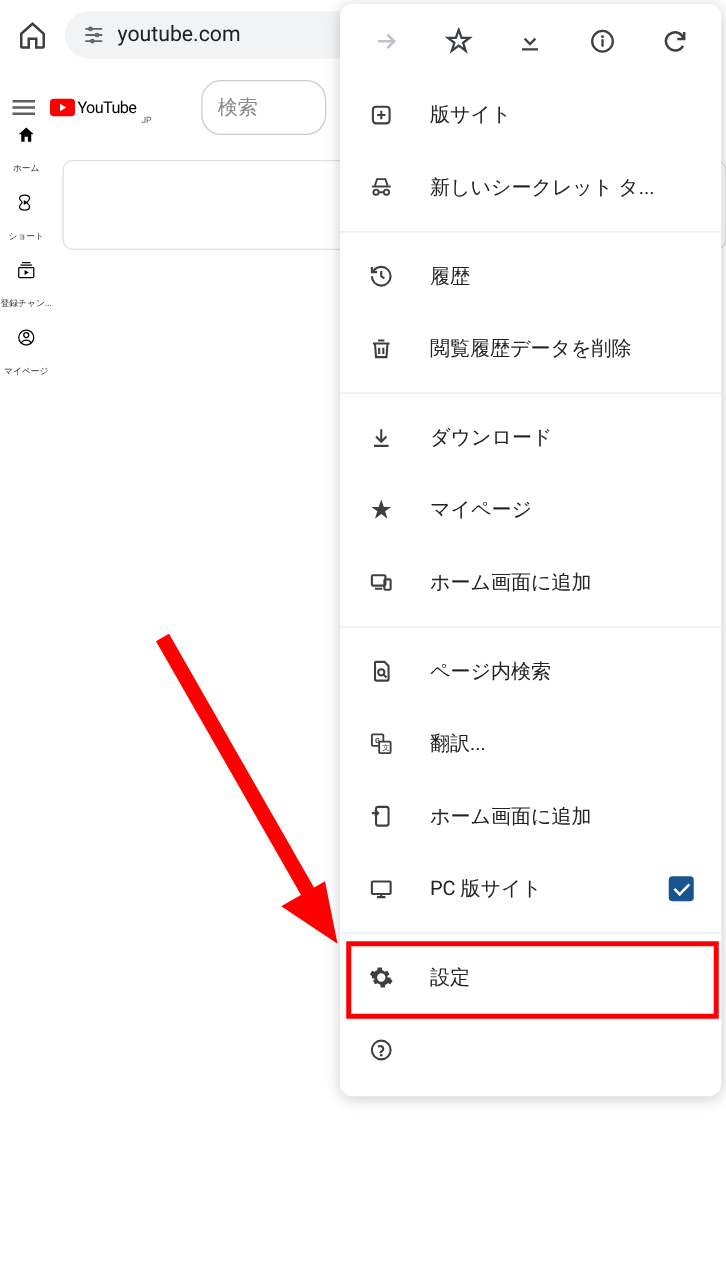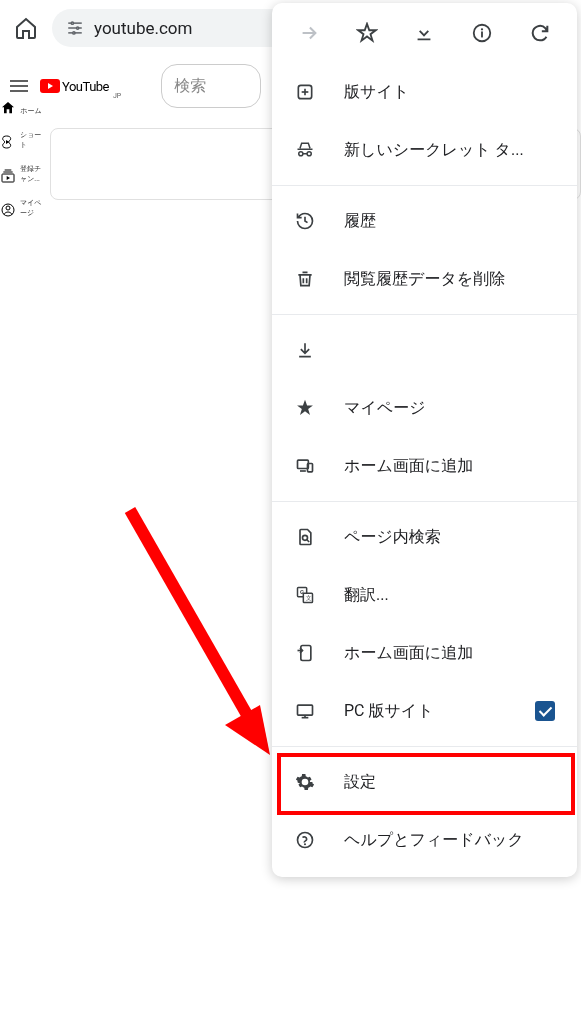--- a/index.html
+++ b/index.html
@@ -109,22 +109,23 @@
       top: 38px;
       width: 42px;
       display: flex;
       flex-direction: column;
       align-items: center;
       gap: 14px;
       padding-top: 6px;
     }
     .sidebar-item {
       display: flex;
-      align-items: flex-end;
-      gap: 4px;
+      flex-direction: column;
+      align-items: center;
+      gap: 14px;
       font-size: 7px;
       color: #333;
     }
     .sidebar-icon {
       width: 16px;
       height: 16px;
       display: flex;
       align-items: center;
       justify-content: center;
     }
@@ -401,20 +402,21 @@
   </div>
 
   <div class="menu-divider"></div>
 
   <div class="menu-item">
     <div class="menu-icon">
       <svg width="20" height="20" viewBox="0 0 24 24" fill="none" stroke="currentColor" stroke-width="2">
           <path d="M12 4v11M7 11l5 5 5-5M5 20h14"></path>
         </svg>
     </div>
+    <span class="menu-label">ダウンロード</span>
   </div>
 
   <div class="menu-item">
     <div class="menu-icon">
       <svg width="20" height="20" viewBox="0 0 24 24" fill="currentColor">
           <path d="M12 2l2.5 7h7l-5.7 4.3 2.2 7-6-4.5-6 4.5 2.2-7L2.5 9h7L12 2z"></path>
         </svg>
     </div>
     <span class="menu-label">マイページ</span>
   </div>
@@ -491,21 +493,20 @@
   </div>
 
   <div class="menu-item">
     <div class="menu-icon">
       <svg width="20" height="20" viewBox="0 0 24 24" fill="none" stroke="currentColor" stroke-width="2">
           <circle cx="12" cy="12" r="9"></circle>
           <path d="M9 9a3 3 0 015 2c0 2-3 2-3 4"></path>
           <line x1="12" y1="17" x2="12" y2="17" stroke-width="2.5" stroke-linecap="round"></line>
         </svg>
     </div>
-    <span class="menu-label">ヘルプとフィードバック</span>
   </div>
 </div>
 
 <div class="highlight-box" style="top:753px; left:277px; width:298px; height:62px;"></div>
 
 <svg class="arrow-svg" style="top:500px; left:110px;" width="180" height="280" viewBox="0 0 180 280">
   <line x1="20" y1="10" x2="140" y2="220" stroke="#ff0000" stroke-width="12"></line>
   <polygon points="160,255 115,225 150,205" fill="#ff0000"></polygon>
 </svg>
 

